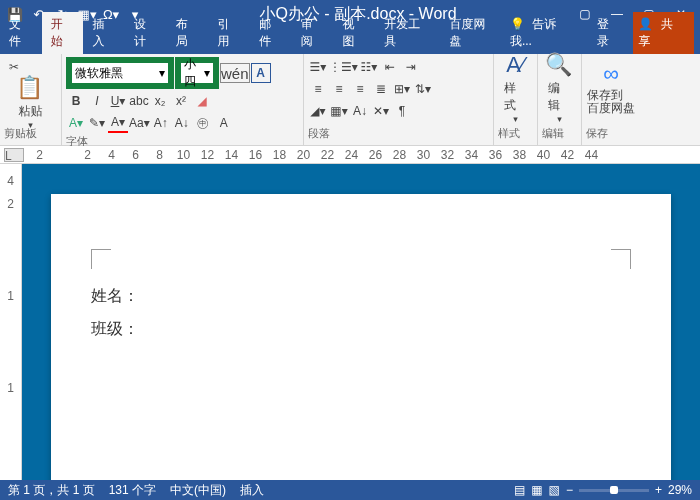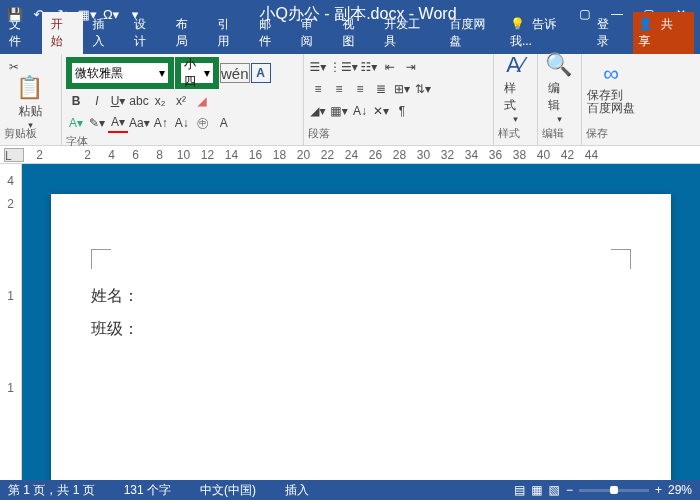--- a/index.html
+++ b/index.html
@@ -27,21 +27,21 @@
 .ruler .bx{background:#e8e8e8;width:20px;height:14px;position:absolute;left:4px;border:1px solid #aaa}
 .tick{width:23px;text-align:center}
 .vruler{background:#fff;width:22px;position:absolute;left:0;top:164px;bottom:20px;border-right:1px solid #d4d4d4;display:flex;flex-direction:column;align-items:center;font-size:9px;color:#666;padding-top:10px}
 .vtick{height:23px}
 .doc{position:absolute;left:22px;right:0;top:164px;bottom:20px;background:#0369a1;overflow:hidden;display:flex;justify-content:center;padding-top:30px}
 .page{background:#fff;width:620px;height:400px;box-shadow:0 2px 6px rgba(0,0,0,.3);padding:80px 40px;position:relative}
 .corner{position:absolute;width:20px;height:20px;border-color:#999}
 .c1{top:55px;left:40px;border-left:1px solid #999;border-top:1px solid #999}
 .c2{top:55px;right:40px;border-right:1px solid #999;border-top:1px solid #999}
 .page p{font-size:16px;color:#333;margin:12px 0}
-.status{position:absolute;bottom:0;left:0;right:0;height:20px;background:#2b579a;color:#fff;display:flex;align-items:center;padding:0 8px;font-size:11px;gap:29px}
+.status{position:absolute;bottom:0;left:0;right:0;height:20px;background:#2b579a;color:#fff;display:flex;align-items:center;padding:0 8px;font-size:11px;gap:14px}
 .status .r{margin-left:auto;display:flex;align-items:center;gap:6px}
 .slider{width:70px;height:3px;background:#5a7ab0;position:relative}
 .slider::after{content:"";position:absolute;left:50%;top:-3px;width:8px;height:8px;background:#fff;border-radius:2px;transform:translateX(-50%)}
 </style>
 </head>
 <body>
 
 <div class="titlebar">
  <div class="qat">
   <span>💾</span>

